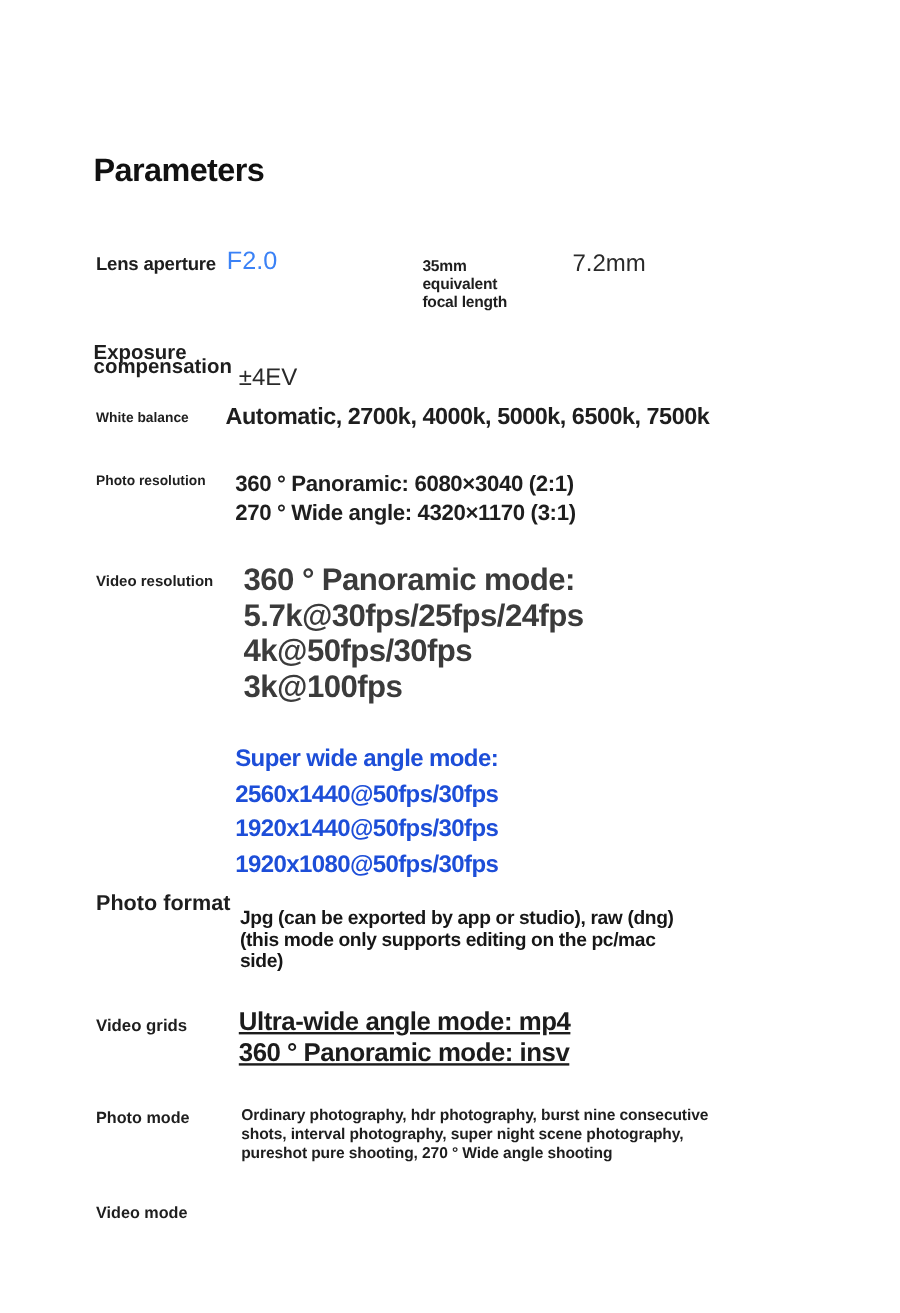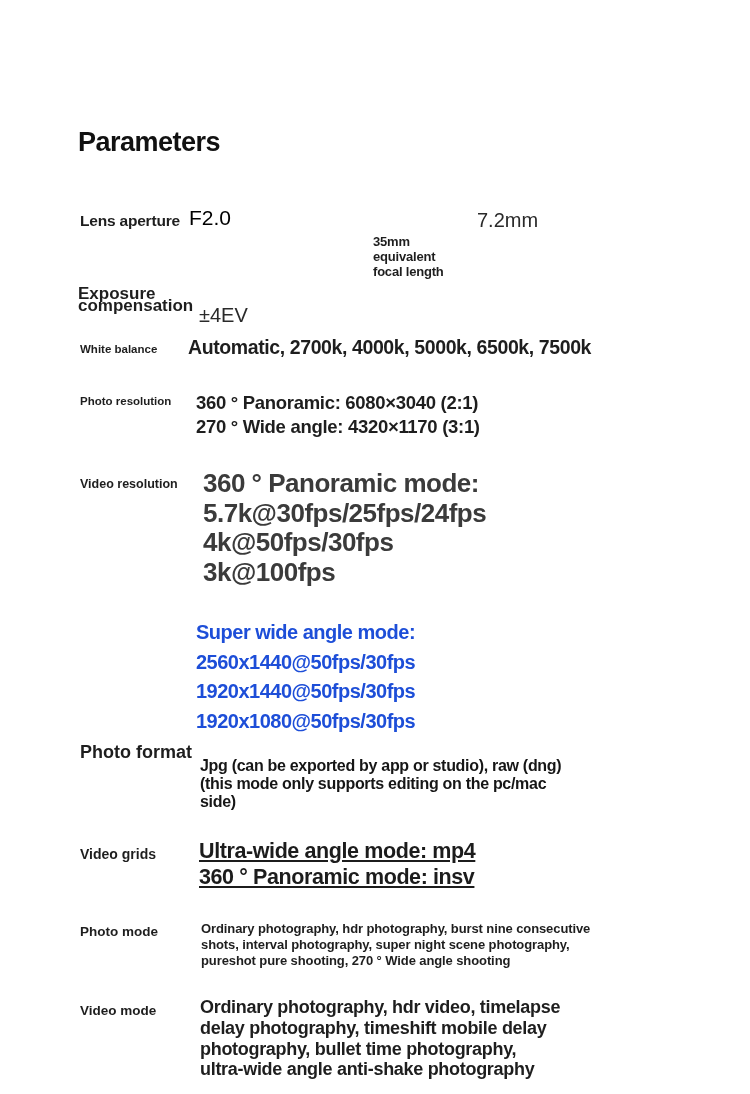--- a/index.html
+++ b/index.html
@@ -11,22 +11,22 @@
     font-family: "Liberation Sans", "DejaVu Sans", sans-serif;
     color: #1e1e1e;
     overflow: hidden;
     padding-left: 12px;
   }
   .abs { position: absolute; white-space: pre-line; }
 
   .title        { left: 78px;  top: 127px;  font-size: 27px;   font-weight: 700; letter-spacing: -0.5px; color: #111; }
 
   .lens-label   { left: 80px;  top: 212px;  font-size: 15.5px; font-weight: 700; letter-spacing: -0.2px; }
-  .lens-value   { left: 189px; top: 206px;  font-size: 21px;   font-weight: 400; color: #000000; }
-  .focal-label  { left: 373px; top: 214px;  font-size: 13px;   line-height: 15px; font-weight: 700; letter-spacing: -0.2px; margin-top: 20px; }
+  .lens-value   { left: 189px; top: 206px;  font-size: 21px;   font-weight: 400; color: #3b82f6; }
+  .focal-label  { left: 352px; top: 214px;  font-size: 13px;   line-height: 15px; font-weight: 700; letter-spacing: -0.2px; }
   .focal-value  { left: 477px; top: 209px;  font-size: 20px;   font-weight: 400; color: #2a2a2a; }
 
   .exp-label    { left: 78px;  top: 288px;  font-size: 17px; line-height: 11.5px; font-weight: 700; }
   .exp-value    { left: 199px; top: 304px;  font-size: 20px;   font-weight: 400; color: #2a2a2a; }
   .iso-group    { left: 375px; top: 289px;  font-size: 21px;   font-weight: 700; letter-spacing: -0.4px; white-space: nowrap; }
   .iso-group .iso-name { margin-right: 3px; }
 
   .wb-label     { left: 80px;  top: 343px;  font-size: 11.5px; font-weight: 700; }
   .wb-value     { left: 188px; top: 336px;  font-size: 19.5px; font-weight: 700; letter-spacing: -0.4px; white-space: nowrap; }
 
@@ -92,18 +92,14 @@
   <div class="abs vg-label">Video grids</div>
   <div class="abs vg-value">Ultra-wide angle mode: mp4
 360 ° Panoramic mode: insv</div>
 
   <div class="abs pm-label">Photo mode</div>
   <div class="abs pm-value">Ordinary photography, hdr photography, burst nine consecutive
 shots, interval photography, super night scene photography,
 pureshot pure shooting, 270 ° Wide angle shooting</div>
 
   <div class="abs vm-label">Video mode</div>
-  <div class="abs vm-value">Ordinary photography, hdr video, timelapse
-delay photography, timeshift mobile delay
-photography, bullet time photography,
-ultra-wide angle anti-shake photography</div>
 
 </div>
 
 </body></html>

